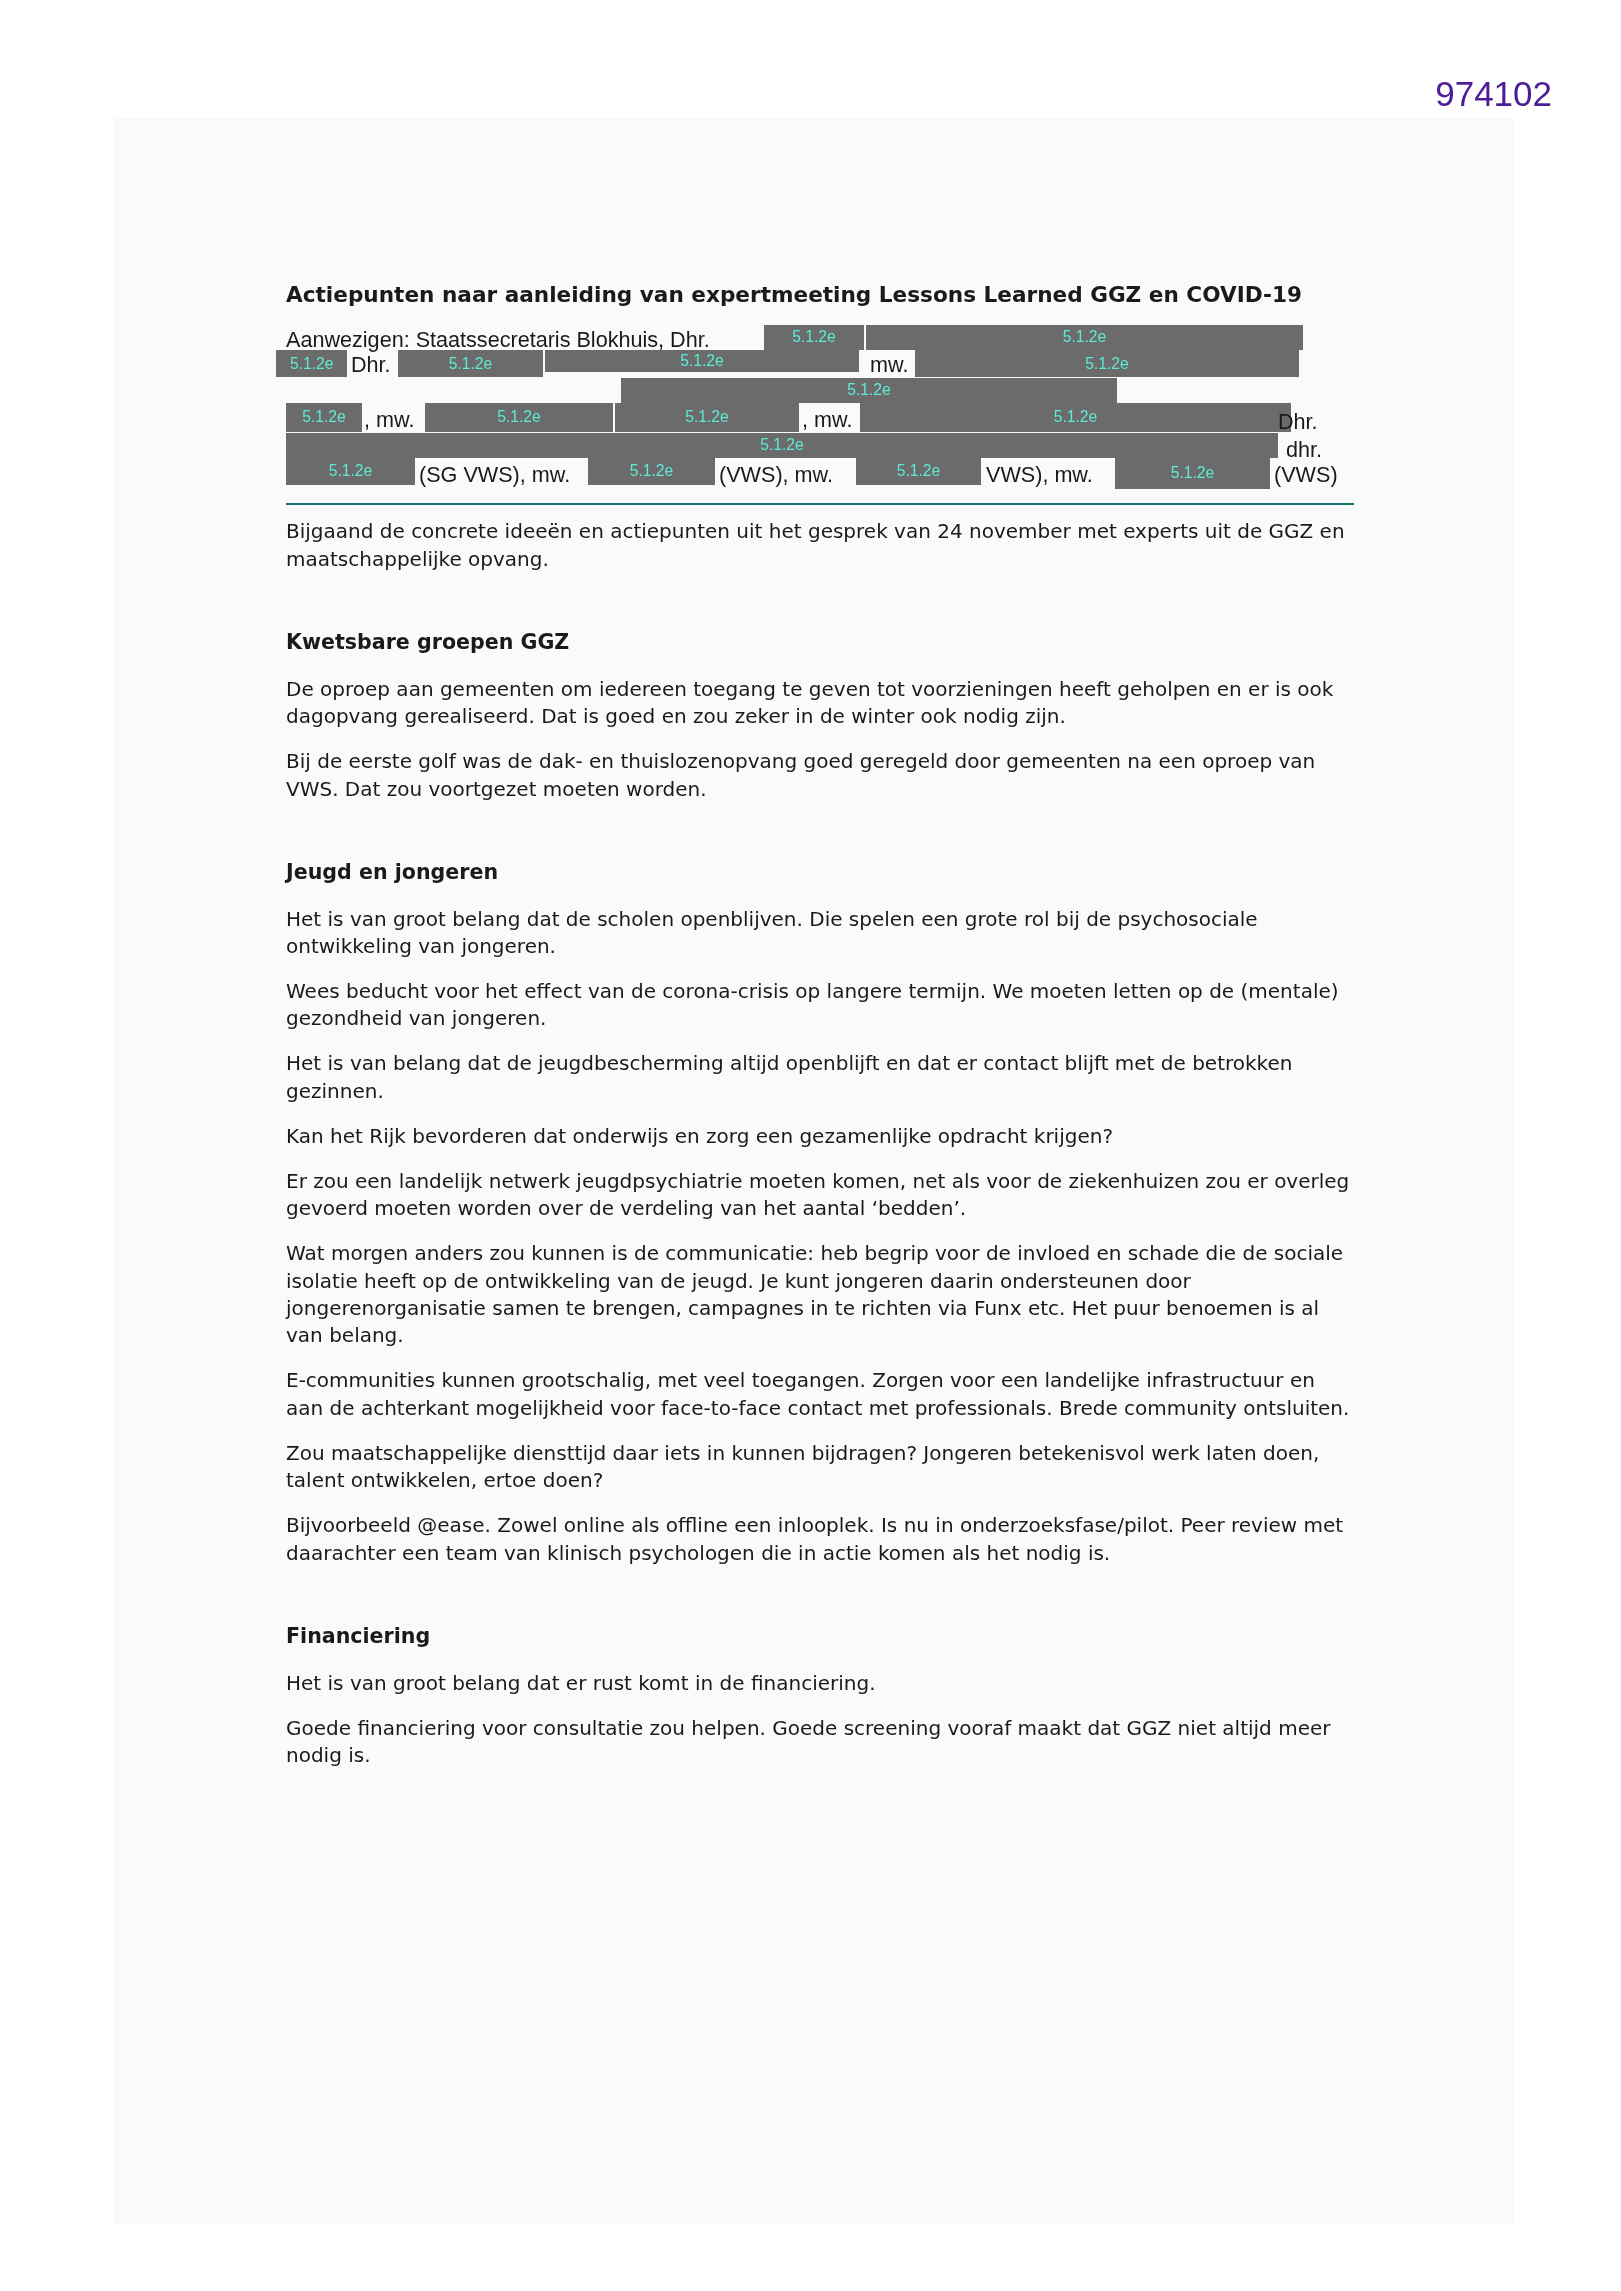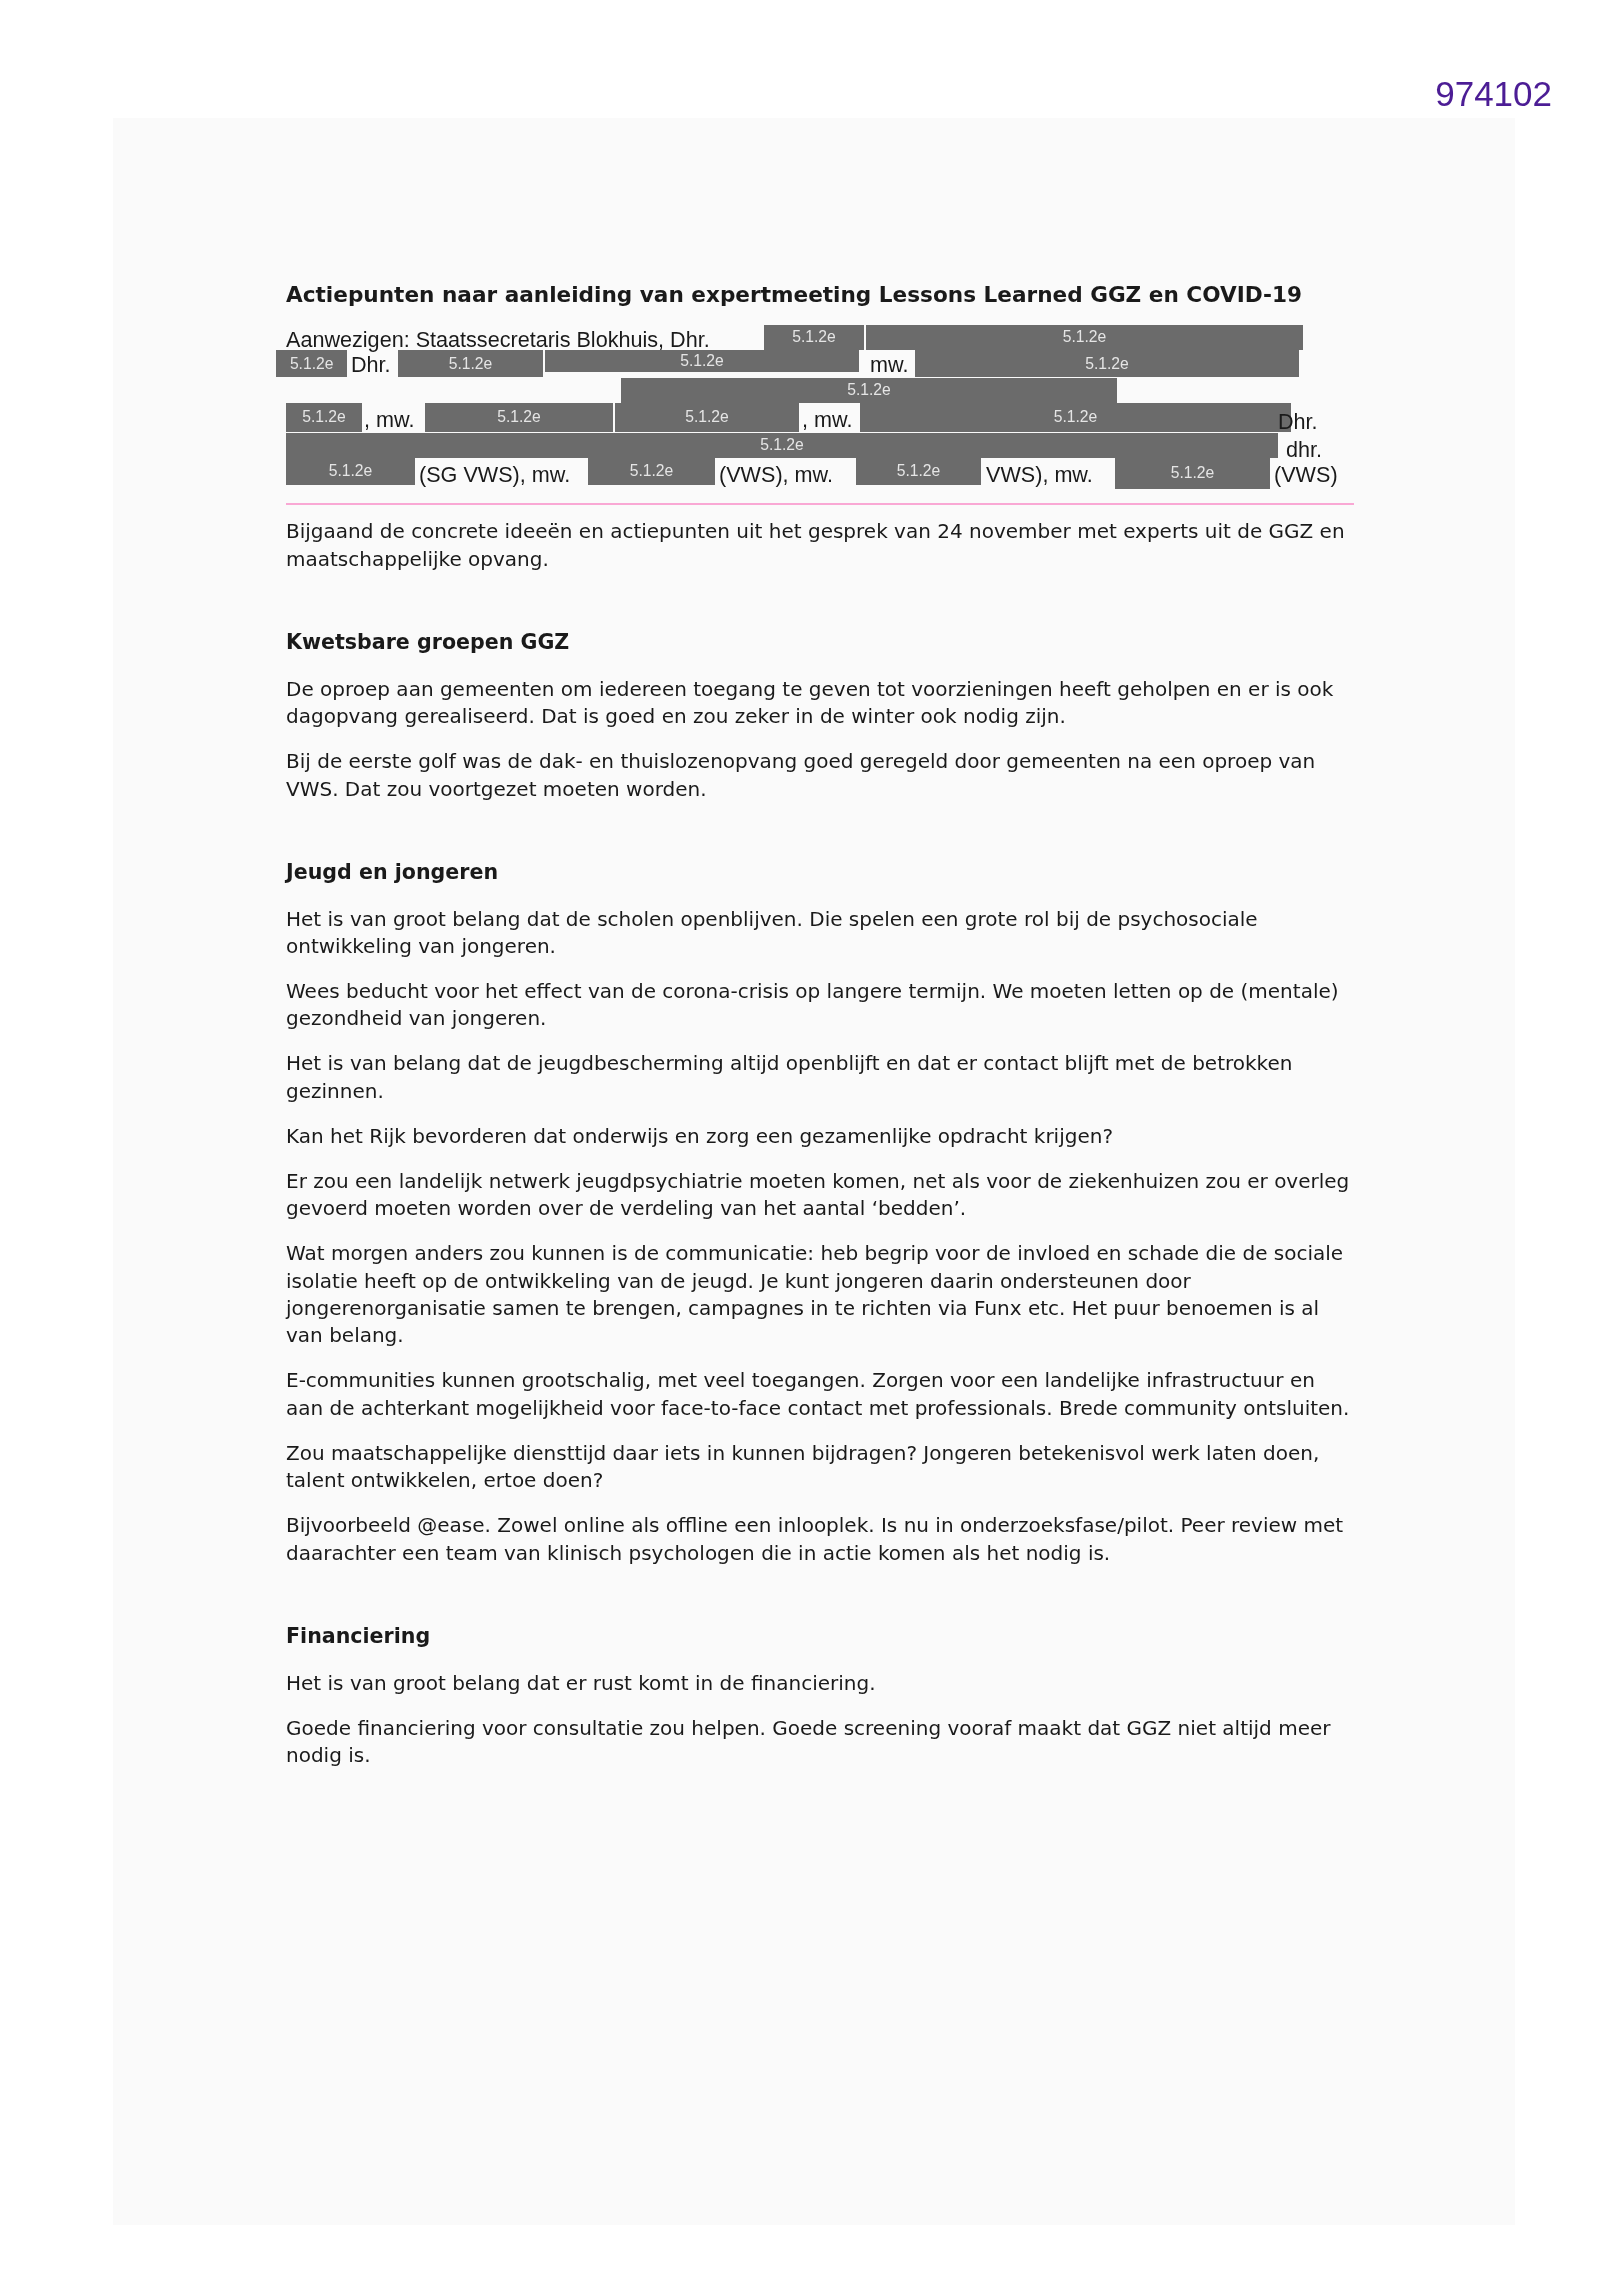--- a/index.html
+++ b/index.html
@@ -14,25 +14,25 @@
   .doc-number {
     position: absolute; right: 69px; top: 74px;
     font-family: "Liberation Sans", sans-serif; font-size: 35px; color: #4c1d95;
   }
   .content { position: absolute; left: 286px; top: 282px; width: 1068px; }
   .title { font-weight: bold; font-size: 21.6px; margin: 0 0 19.6px 0; }
   .date { font-size: 20.6px; margin: 0 0 17.6px 0; }
 
   .attendees {
     position: relative; height: 176px; font-family: "Liberation Sans", sans-serif;
-    font-size: 21.6px; border-bottom: 2px solid #f9a8d4; margin-bottom: 13.7px;
+    font-size: 21.6px; border-bottom: 2px solid #0f766e; margin-bottom: 13.7px;
   }
   .attendees .t { position: absolute; white-space: nowrap; }
   .red {
-    position: absolute; background: #6b6b6b; color: #e5e5e5;
+    position: absolute; background: #6b6b6b; color: #5eead4;
     font-size: 15.7px; display: flex; align-items: center; justify-content: center;
     font-family: "Liberation Sans", sans-serif;
   }
 
   p { font-size: 20px; line-height: 27.4px; margin: 0 0 17.6px 0; }
   h2 { font-size: 20.6px; font-weight: bold; margin: 57px 0 21.6px 0; }
 </style>
 </head>
 <body>
 

